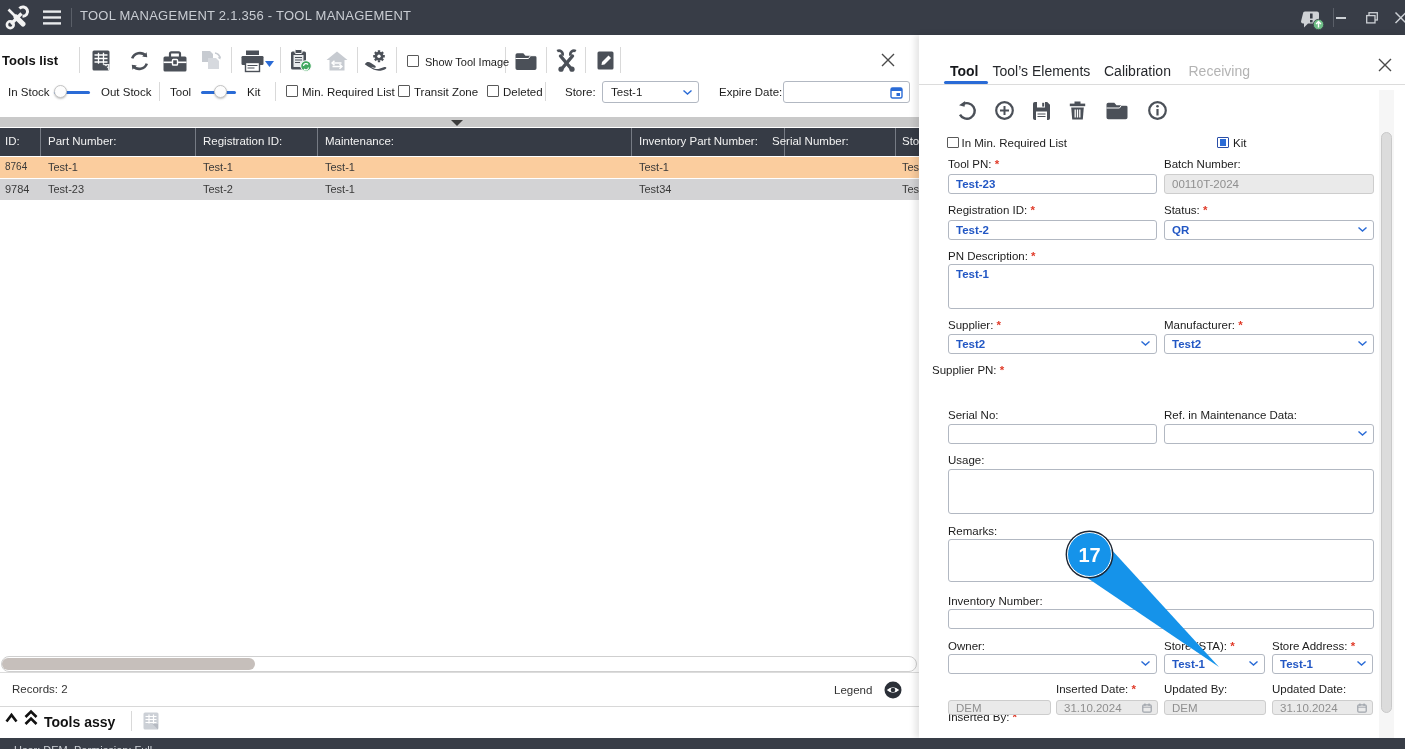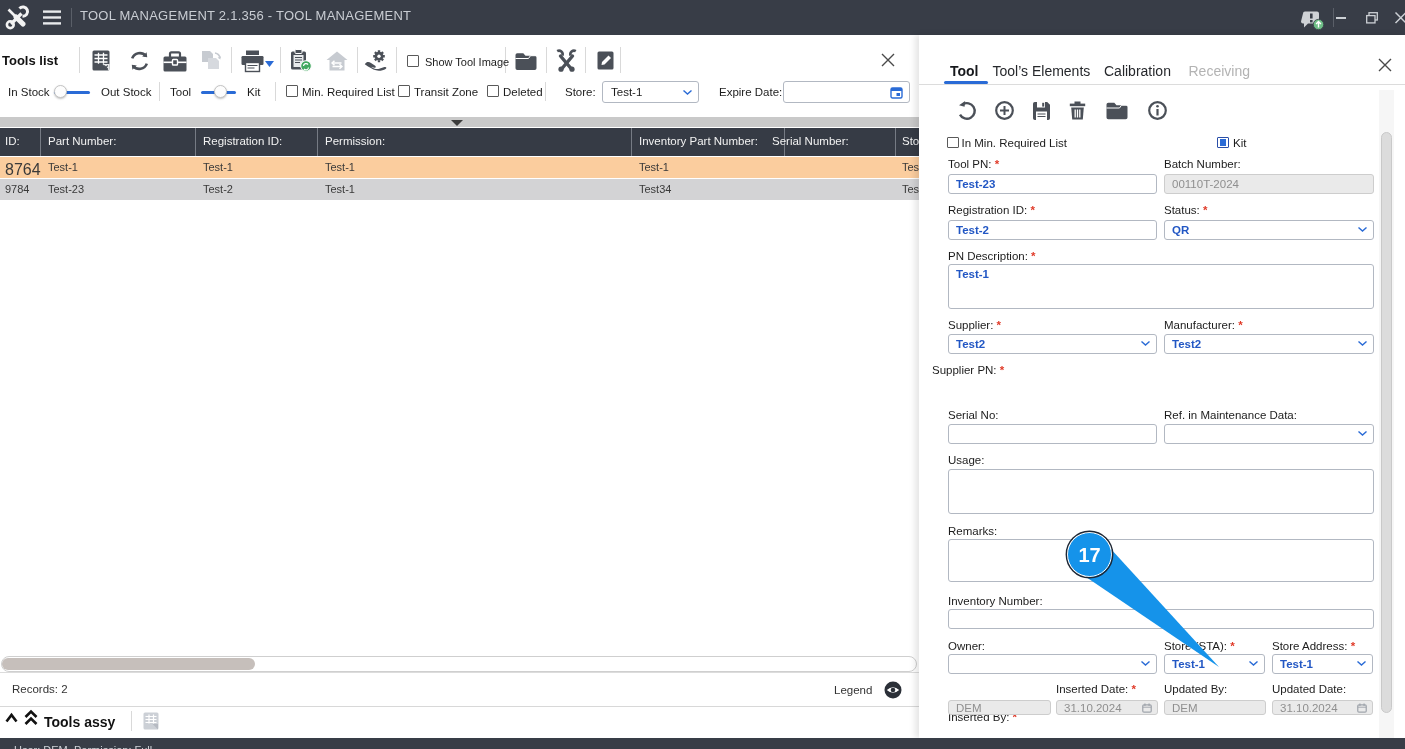--- a/index.html
+++ b/index.html
@@ -230,27 +230,27 @@
       <div class="abs" style="left:0;top:93px;width:919px;height:28px;background:#363b45">
         <div class="sep" style="left:40px;top:0;height:28px;background:#767b84"></div>
         <div class="sep" style="left:195px;top:0;height:28px;background:#767b84"></div>
         <div class="sep" style="left:317px;top:0;height:28px;background:#767b84"></div>
         <div class="sep" style="left:631px;top:0;height:28px;background:#767b84"></div>
         <div class="sep" style="left:784px;top:0;height:28px;background:#767b84"></div>
         <div class="sep" style="left:895px;top:0;height:28px;background:#767b84"></div>
         <div class="lbl" style="left:5px;top:7px;color:#f2f2f2">ID:</div>
         <div class="lbl" style="left:48px;top:7px;color:#f2f2f2">Part Number:</div>
         <div class="lbl" style="left:203px;top:7px;color:#f2f2f2">Registration ID:</div>
-        <div class="lbl" style="left:325px;top:7px;color:#f2f2f2">Permission:</div>
+        <div class="lbl" style="left:325px;top:7px;color:#f2f2f2">Maintenance:</div>
         <div class="lbl" style="left:639px;top:7px;color:#f2f2f2">Inventory Part Number:</div>
         <div class="lbl" style="left:772px;top:7px;color:#f2f2f2">Serial Number:</div>
         <div class="lbl" style="left:902px;top:7px;color:#f2f2f2">Store</div>
       </div>
       <div class="abs" style="left:0;top:121.5px;width:919px;height:21.5px;background:#fbcd9e;overflow:hidden">
-        <div class="lbl" style="left:5px;top:4px;font-size:16px;color:#3a3a3a">8764</div>
+        <div class="lbl" style="left:5px;top:4px;font-size:10px;color:#3a3a3a">8764</div>
         <div class="lbl" style="left:48px;top:4px;font-size:11px;color:#3a3a3a">Test-1</div>
         <div class="lbl" style="left:203px;top:4px;font-size:11px;color:#3a3a3a">Test-1</div>
         <div class="lbl" style="left:325px;top:4px;font-size:11px;color:#3a3a3a">Test-1</div>
         <div class="lbl" style="left:639px;top:4px;font-size:11px;color:#3a3a3a">Test-1</div>
         <div class="lbl" style="left:902px;top:4px;font-size:11px;color:#3a3a3a">Test-1</div>
       </div>
       <div class="abs" style="left:0;top:143.5px;width:919px;height:21.5px;background:#d3d3d5;overflow:hidden">
         <div class="lbl" style="left:5px;top:4px;font-size:11px;color:#3a3a3a">9784</div>
         <div class="lbl" style="left:48px;top:4px;font-size:11px;color:#3a3a3a">Test-23</div>
         <div class="lbl" style="left:203px;top:4px;font-size:11px;color:#3a3a3a">Test-2</div>

